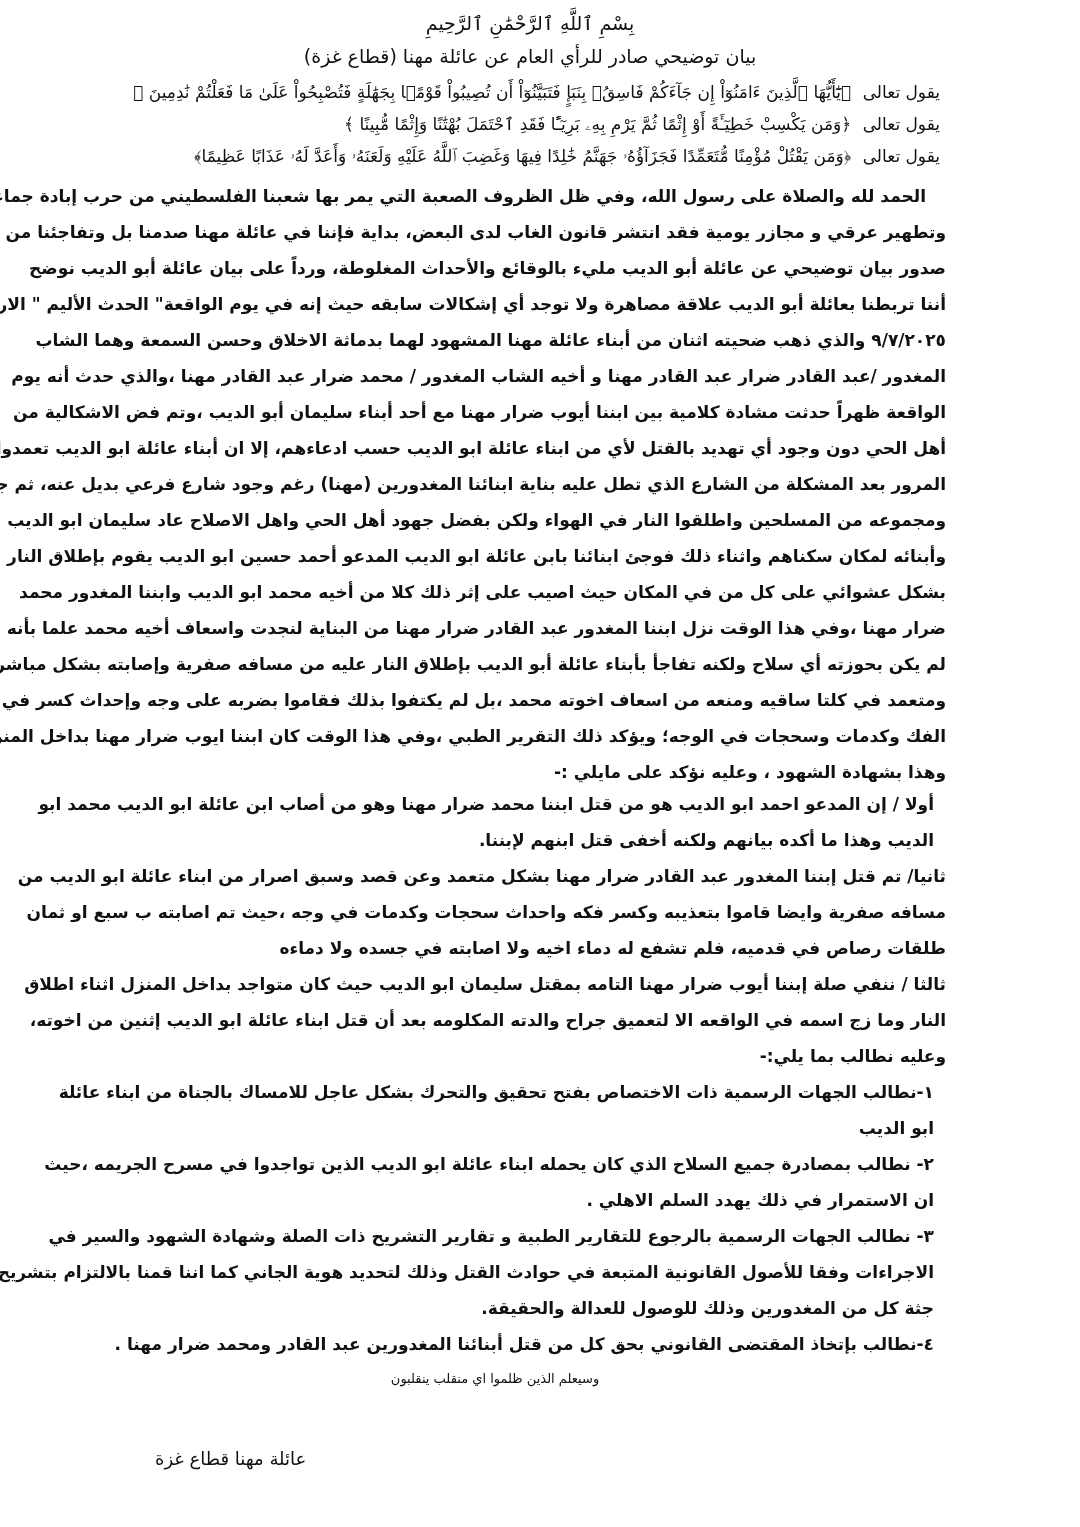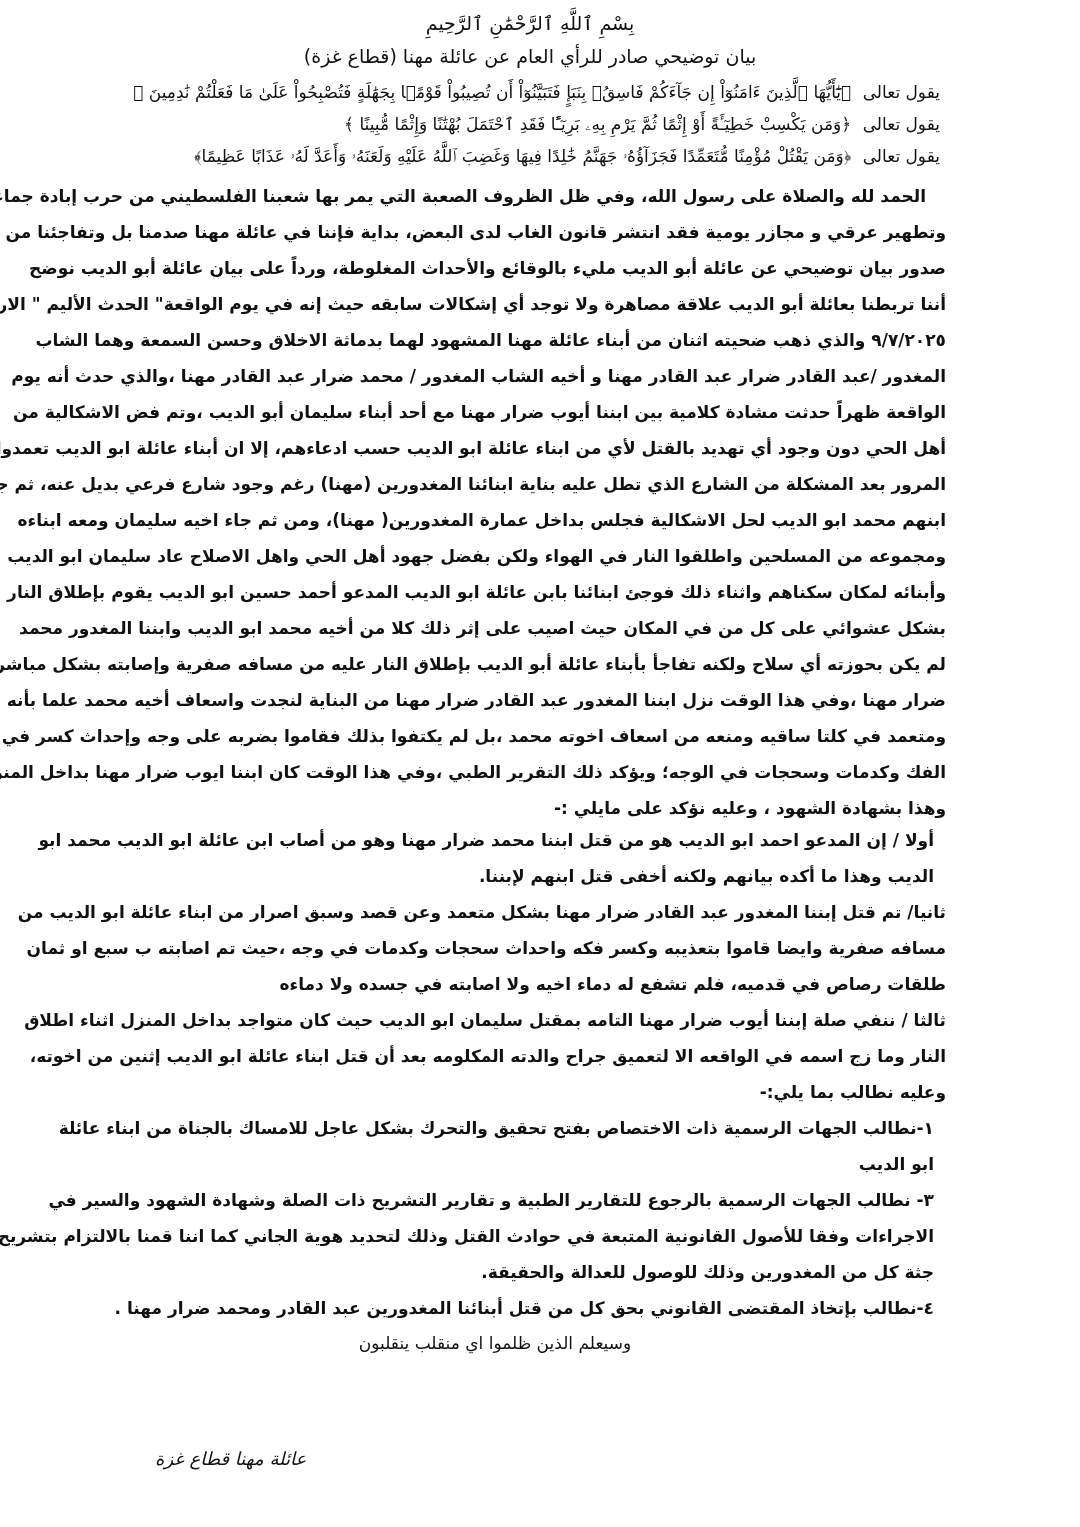--- a/index.html
+++ b/index.html
@@ -56,33 +56,32 @@
       font-weight: bold;
     }
     .block .line.last { text-align-last: right; }
     .point1 { margin-right: 8px; margin-left: -22px; }
     .point2 { margin-right: -4px; margin-left: -22px; }
     .point3 { margin-right: -4px; margin-left: -22px; }
     .demands-intro { margin-right: -4px; }
     .demand { margin-right: 8px; margin-left: -22px; }
     .closing {
       text-align: center;
-      font-size: 17px;
+      font-size: 13px;
       line-height: 34px;
       margin-top: 0;
       padding-right: 70px;
     }
     .signature {
       position: absolute;
       left: 155px;
       top: 1444px;
       font-size: 18px;
       line-height: 30px;
       direction: rtl;
-      font-style: italic;
     }
   </style>
 </head>
 <body>
 
 <div class="page">
 
   <div class="basmala">بِسْمِ ٱللَّهِ ٱلرَّحْمَٰنِ ٱلرَّحِيمِ</div>
   <div class="title">بيان توضيحي صادر للرأي العام عن عائلة مهنا (قطاع غزة)</div>
 
@@ -104,26 +103,25 @@
   <div class="block body-main" style="margin-top:6px; margin-right:-4px;">
     <span class="line" style="padding-right:20px;">الحمد لله والصلاة على رسول الله، وفي ظل الظروف الصعبة التي يمر بها شعبنا الفلسطيني من حرب إبادة جماعية</span>
     <span class="line">وتطهير عرقي و مجازر يومية فقد انتشر قانون الغاب لدى البعض، بداية فإننا في عائلة مهنا صدمنا بل وتفاجئنا من</span>
     <span class="line">صدور بيان توضيحي عن عائلة أبو الديب مليء بالوقائع والأحداث المغلوطة، ورداً على بيان عائلة أبو الديب نوضح</span>
     <span class="line">أننا تربطنا بعائلة أبو الديب علاقة مصاهرة ولا توجد أي إشكالات سابقه حيث إنه في يوم الواقعة" الحدث الأليم " الاربعاء</span>
     <span class="line">٩/٧/٢٠٢٥  والذي  ذهب ضحيته اثنان من أبناء عائلة مهنا المشهود لهما بدماثة الاخلاق وحسن السمعة وهما الشاب</span>
     <span class="line">المغدور /عبد القادر ضرار عبد القادر مهنا و أخيه الشاب المغدور / محمد ضرار عبد القادر مهنا ،والذي حدث أنه يوم</span>
     <span class="line">الواقعة ظهراً حدثت مشادة كلامية بين ابننا أيوب ضرار مهنا مع أحد أبناء سليمان أبو الديب ،وتم فض الاشكالية من</span>
     <span class="line">أهل الحي دون وجود أي تهديد بالقتل لأي من ابناء عائلة ابو الديب حسب ادعاءهم، إلا ان أبناء عائلة ابو الديب تعمدوا</span>
     <span class="line">المرور بعد المشكلة من الشارع الذي تطل عليه بناية ابنائنا المغدورين (مهنا) رغم وجود شارع فرعي بديل عنه، ثم جاء</span>
-    <span class="line">ابنهم محمد ابو الديب لحل الاشكالية فجلس بداخل عمارة المغدورين( مهنا)، ومن ثم جاء اخيه سليمان ومعه ابناءه</span>
     <span class="line">ومجموعه من المسلحين واطلقوا النار في الهواء ولكن بفضل جهود أهل الحي واهل الاصلاح عاد سليمان ابو الديب</span>
     <span class="line">وأبنائه لمكان سكناهم واثناء ذلك فوجئ ابنائنا بابن عائلة ابو الديب المدعو أحمد حسين ابو الديب يقوم بإطلاق النار</span>
     <span class="line">بشكل عشوائي على كل من في المكان حيث اصيب على إثر ذلك كلا من أخيه محمد ابو الديب وابننا المغدور محمد</span>
+    <span class="line">ضرار مهنا ،وفي هذا الوقت نزل ابننا المغدور عبد القادر ضرار مهنا من البناية لنجدت واسعاف أخيه محمد علما بأنه</span>
     <span class="line">لم يكن بحوزته أي سلاح ولكنه تفاجأ بأبناء عائلة أبو الديب بإطلاق النار عليه من مسافه صفرية وإصابته بشكل مباشر</span>
-    <span class="line">ضرار مهنا ،وفي هذا الوقت نزل ابننا المغدور عبد القادر ضرار مهنا من البناية لنجدت واسعاف أخيه محمد علما بأنه</span>
     <span class="line">ومتعمد في كلتا ساقيه ومنعه من اسعاف اخوته محمد ،بل لم يكتفوا بذلك فقاموا بضربه على وجه وإحداث كسر في عظمة</span>
     <span class="line">الفك وكدمات وسحجات في الوجه؛ ويؤكد ذلك التقرير الطبي ،وفي هذا الوقت كان ابننا ايوب ضرار مهنا بداخل المنزل،</span>
     <span class="line last">وهذا بشهادة الشهود ، وعليه نؤكد على مايلي  :-</span>
   </div>
 
   <div class="block point1" style="margin-top:-4px;margin-left:32px;">
     <span class="line">أولا / إن المدعو احمد ابو الديب هو من قتل ابننا محمد ضرار مهنا وهو من أصاب ابن عائلة ابو الديب محمد ابو</span>
     <span class="line last">الديب وهذا ما أكده بيانهم ولكنه أخفى قتل ابنهم لإبننا.</span>
   </div>
 
@@ -140,20 +138,24 @@
 
   <div class="block demands-intro">
     <span class="line last">وعليه نطالب بما يلي:-</span>
   </div>
 
   <div class="block demand">
     <span class="line">١-نطالب الجهات الرسمية ذات الاختصاص بفتح تحقيق والتحرك بشكل عاجل للامساك بالجناة من ابناء عائلة</span>
     <span class="line last">ابو الديب</span>
   </div>
 
+  <div class="block demand">
+    <span class="line">٢- نطالب بمصادرة جميع السلاح الذي كان يحمله ابناء عائلة ابو الديب الذين تواجدوا في مسرح الجريمه ،حيث</span>
+    <span class="line last">ان الاستمرار في  ذلك يهدد السلم الاهلي .</span>
+  </div>
 
   <div class="block demand">
     <span class="line">٣- نطالب الجهات الرسمية بالرجوع للتقارير الطبية و تقارير التشريح ذات الصلة وشهادة الشهود والسير في</span>
     <span class="line">الاجراءات وفقا للأصول القانونية المتبعة في حوادث القتل وذلك لتحديد هوية الجاني كما اننا قمنا بالالتزام بتشريح</span>
     <span class="line last">جثة كل من المغدورين وذلك للوصول للعدالة والحقيقة.</span>
   </div>
 
   <div class="block demand">
     <span class="line last">٤-نطالب بإتخاذ المقتضى القانوني بحق كل من قتل أبنائنا المغدورين عبد القادر ومحمد ضرار مهنا  .</span>
   </div>

